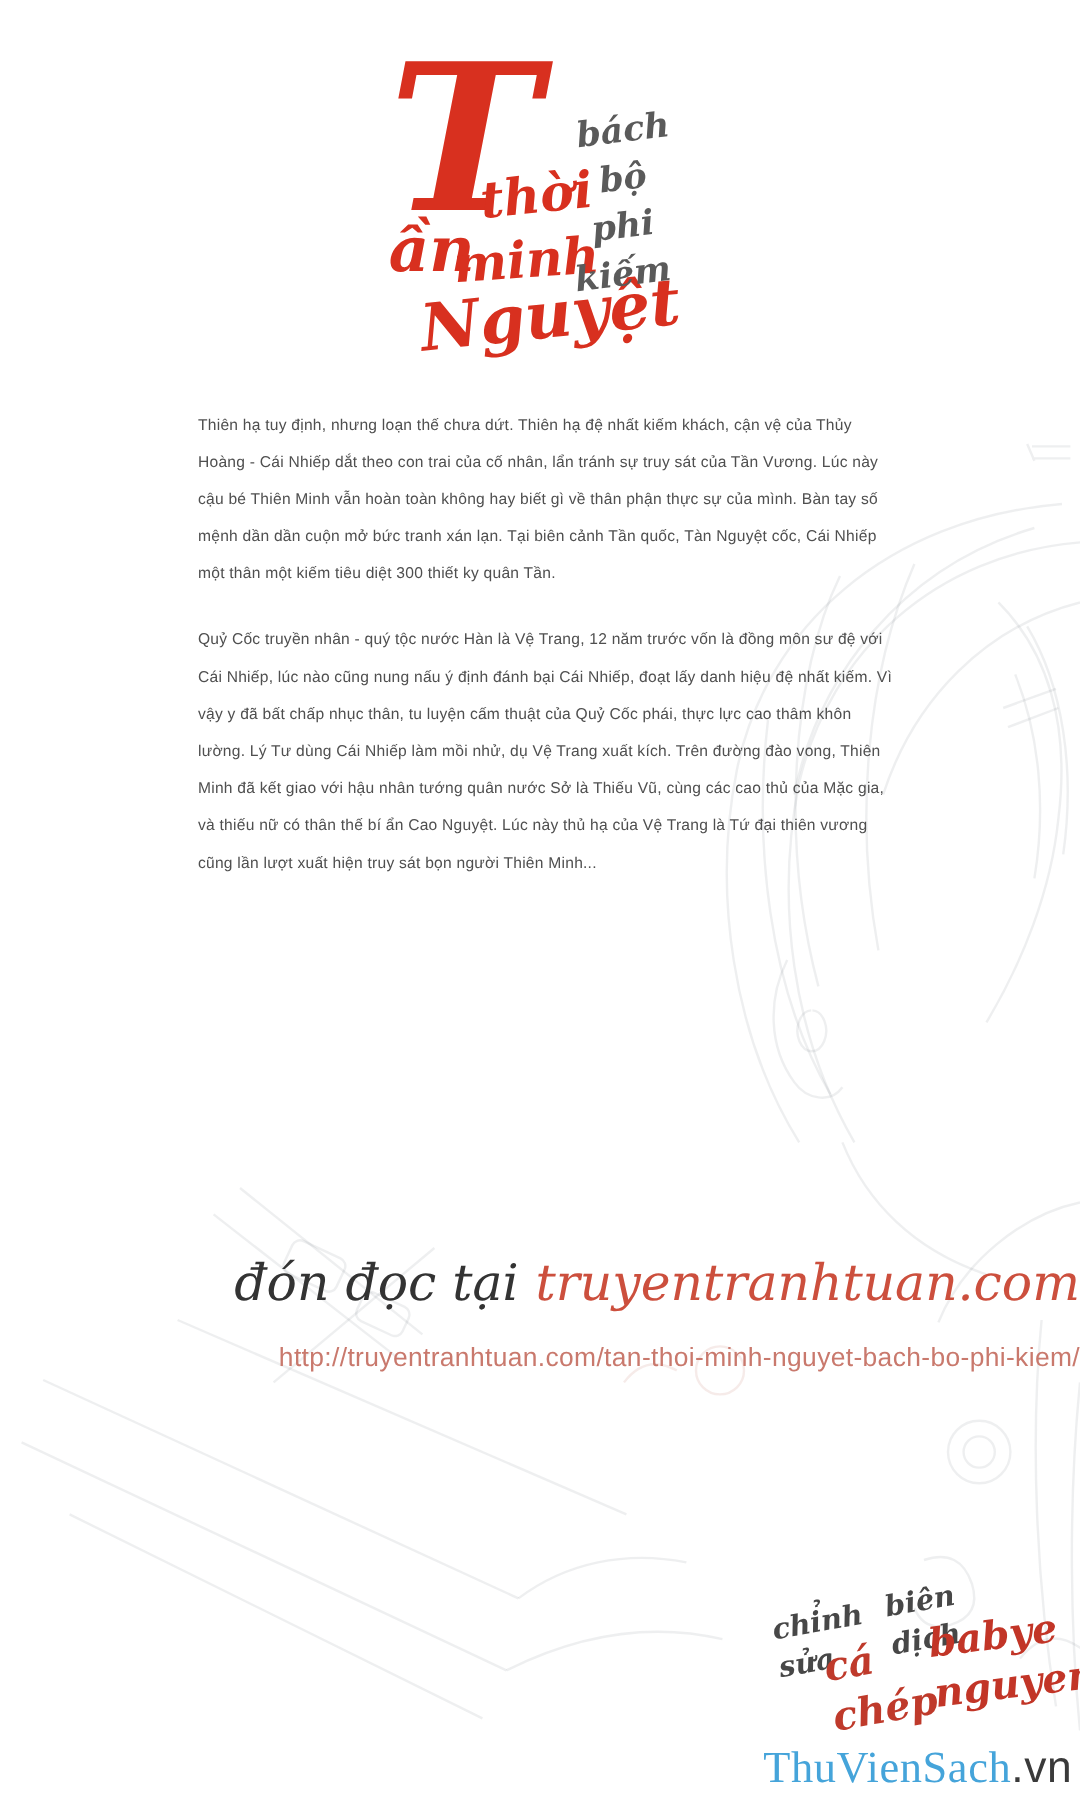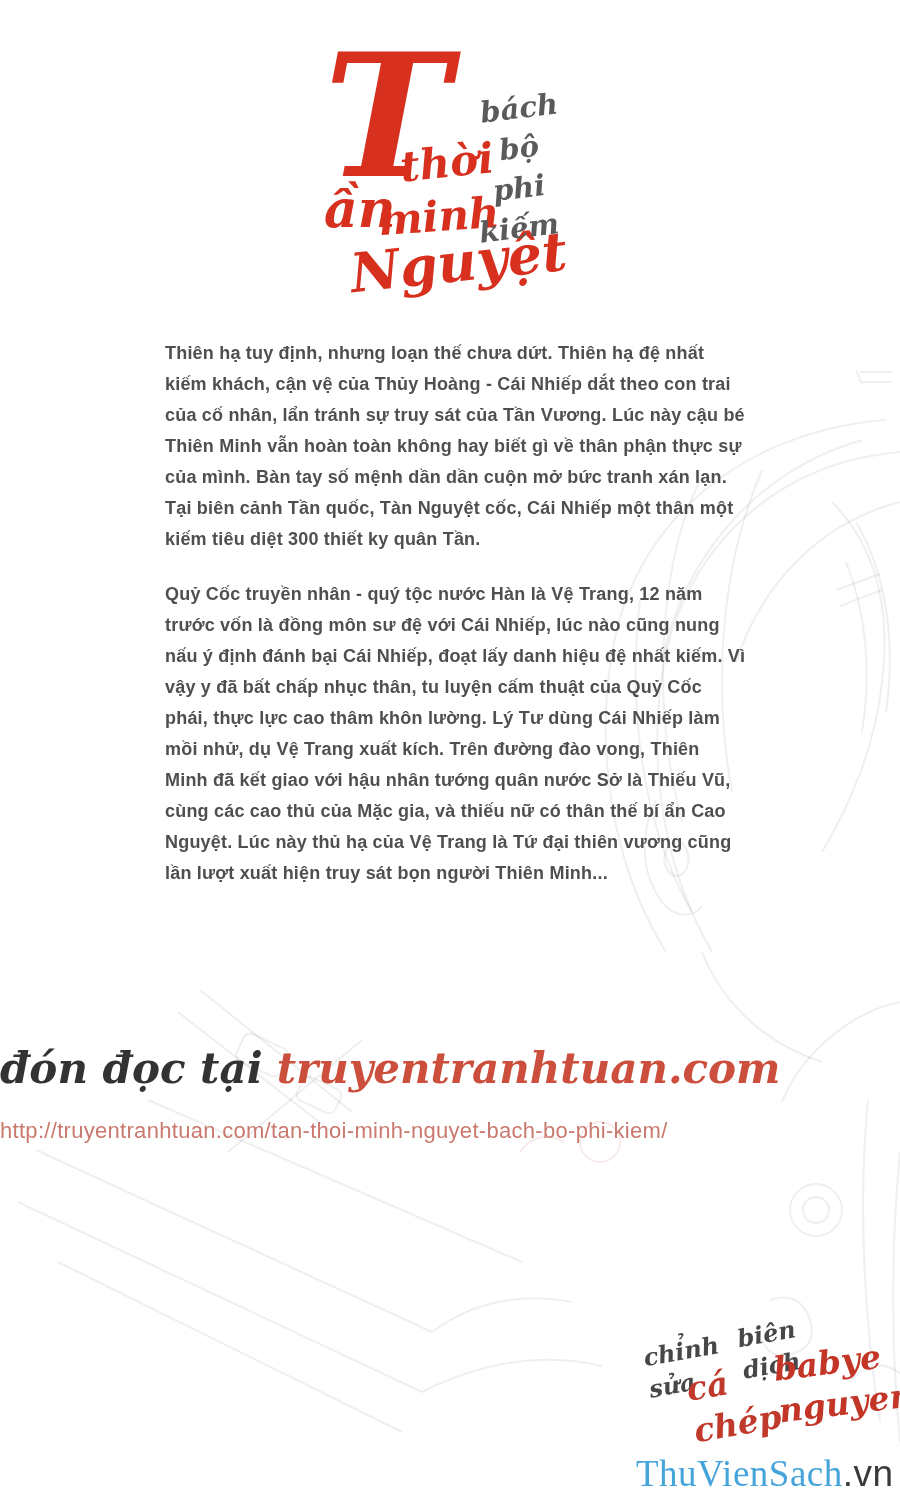--- a/index.html
+++ b/index.html
@@ -22,34 +22,34 @@
   .title-sub{
     position:absolute;left:474px;top:88px;width:90px;
     color:#5a5a5a;font-family:"DejaVu Serif",serif;font-style:italic;font-weight:bold;
     font-size:29px;line-height:40px;text-align:center;
   }
   .title-sub span{display:block;transform:rotate(-7deg);}
 
   
   .synopsis{
     position:absolute;left:165px;top:338px;width:582px;
-    color:#4f4f4f;font-size:18px;line-height:31px;letter-spacing:.2px;font-weight:bold;
+    color:#4f4f4f;font-size:13px;line-height:31px;letter-spacing:.2px;
   }
   .synopsis p{margin:0 0 24px 0;}
 
   
   .promo{
-    position:absolute;left:0;top:1044px;width:900px;text-align:left;
-    font-family:"DejaVu Serif",serif;font-style:italic;font-weight:bold;
+    position:absolute;left:0;top:1044px;width:900px;text-align:right;
+    font-family:"DejaVu Serif",serif;font-style:italic;font-weight:normal;
     font-size:42px;white-space:nowrap;
   }
   .promo-prefix{color:#333333;margin-right:14px;}
   .promo-site{color:#cc4f3d;}
   .promo-url{
-    position:absolute;left:0;top:1118px;width:900px;text-align:left;
+    position:absolute;left:0;top:1118px;width:900px;text-align:right;
     color:#c9796d;font-size:22px;letter-spacing:.3px;
   }
 
   
   .credit{position:absolute;font-family:"DejaVu Serif",serif;font-style:italic;white-space:normal;}
   .credit-label{color:#474747;font-size:24px;line-height:32px;font-weight:bold;}
   .credit-name{font-size:33px;line-height:42px;font-weight:bold;}
   .c-editor-label{left:646px;top:1336px;width:70px;text-align:left;transform:rotate(-10deg);}
   .c-editor-name{left:690px;top:1362px;width:80px;color:#bf3a2b;transform:rotate(-10deg);}
   .c-trans-label{left:740px;top:1318px;width:58px;transform:rotate(-10deg);}

